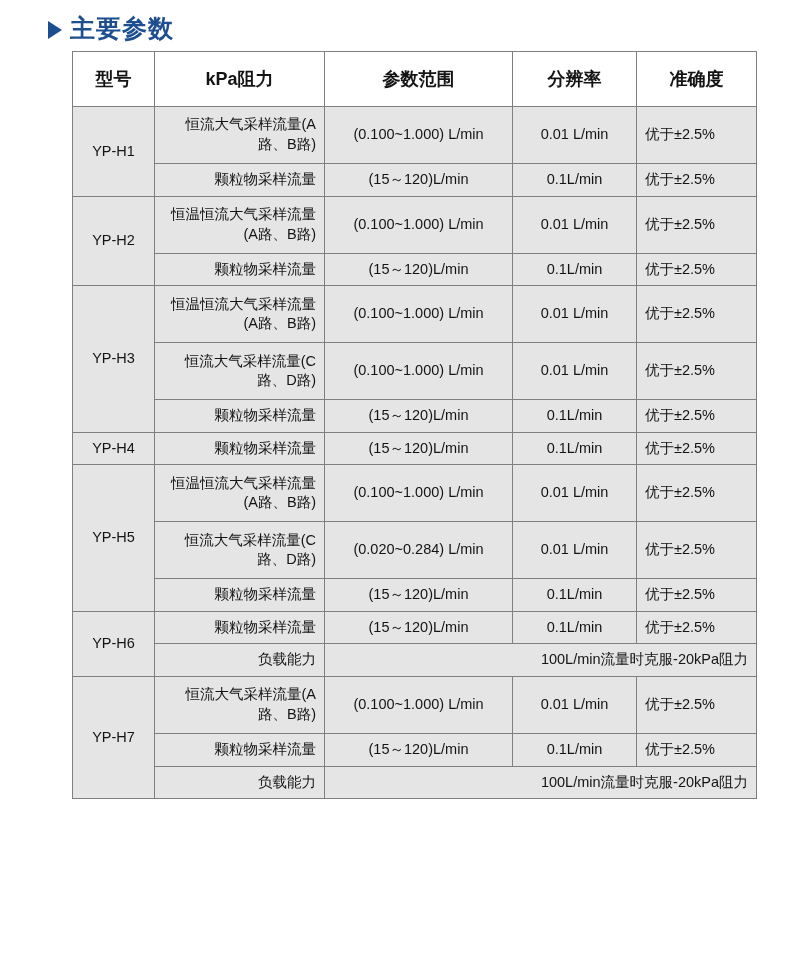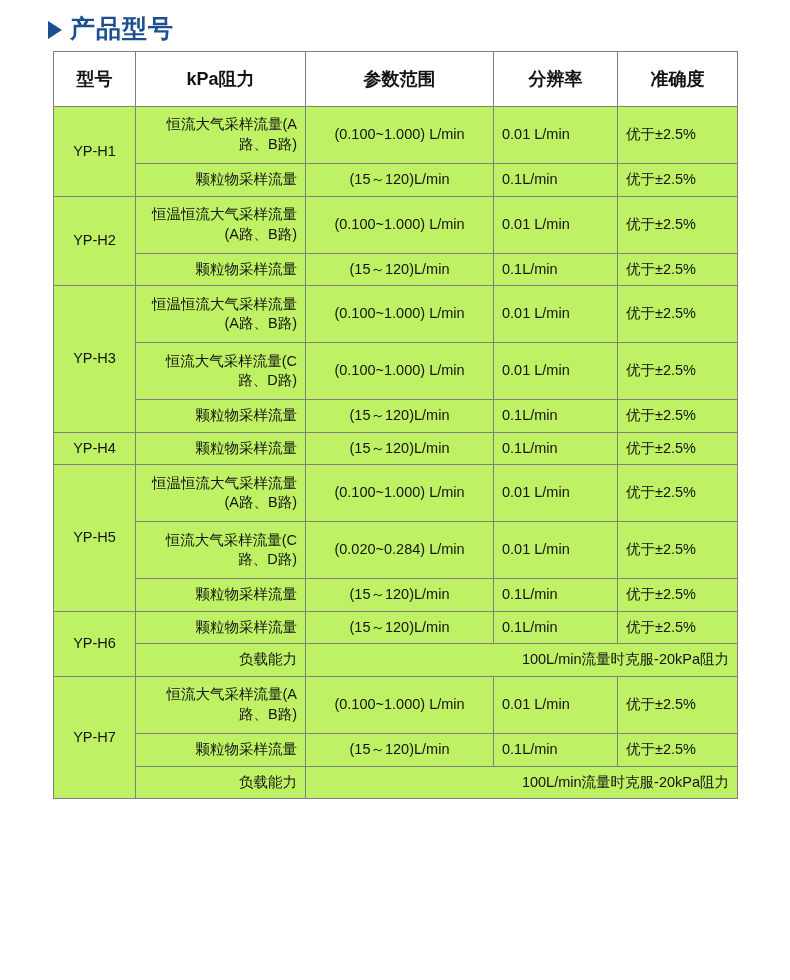--- a/index.html
+++ b/index.html
@@ -38,23 +38,23 @@
   .title-text {
     font-size: 25px;
     font-weight: bold;
     color: #1d4e8f;
     letter-spacing: 1px;
     line-height: 1;
   }
   table.spec {
     border-collapse: collapse;
     width: 684px;
-    margin-left: 53px;
+    margin-left: 72px;
     table-layout: fixed;
-    background: #bef264;
+    background: #e5e5e5;
   }
   table.spec td, table.spec th {
     border: 1px solid #7f7f7f;
     padding: 6px 8px;
     font-size: 14.5px;
     color: #141414;
     vertical-align: middle;
     line-height: 1.35;
   }
   table.spec thead th {
@@ -79,41 +79,41 @@
   }
   td.param {
     text-align: right;
     font-size: 15px;
   }
   td.range {
     text-align: center;
     font-size: 14px;
   }
   td.res {
-    text-align: left;
+    text-align: center;
     font-size: 14px;
   }
   td.acc {
     text-align: left;
     font-size: 14px;
   }
   td.span-wide {
     text-align: right;
     font-size: 14px;
   }
   .row-tall td { height: 44px; }
 </style>
 </head>
 <body>
 
 <div class="page">
 
   <div class="title-row">
     <span class="title-arrow"></span>
-    <span class="title-text">产品型号</span>
+    <span class="title-text">主要参数</span>
   </div>
 
   <table class="spec">
     <colgroup>
       <col class="col-model">
       <col class="col-param">
       <col class="col-range">
       <col class="col-res">
       <col class="col-acc">
     </colgroup>

